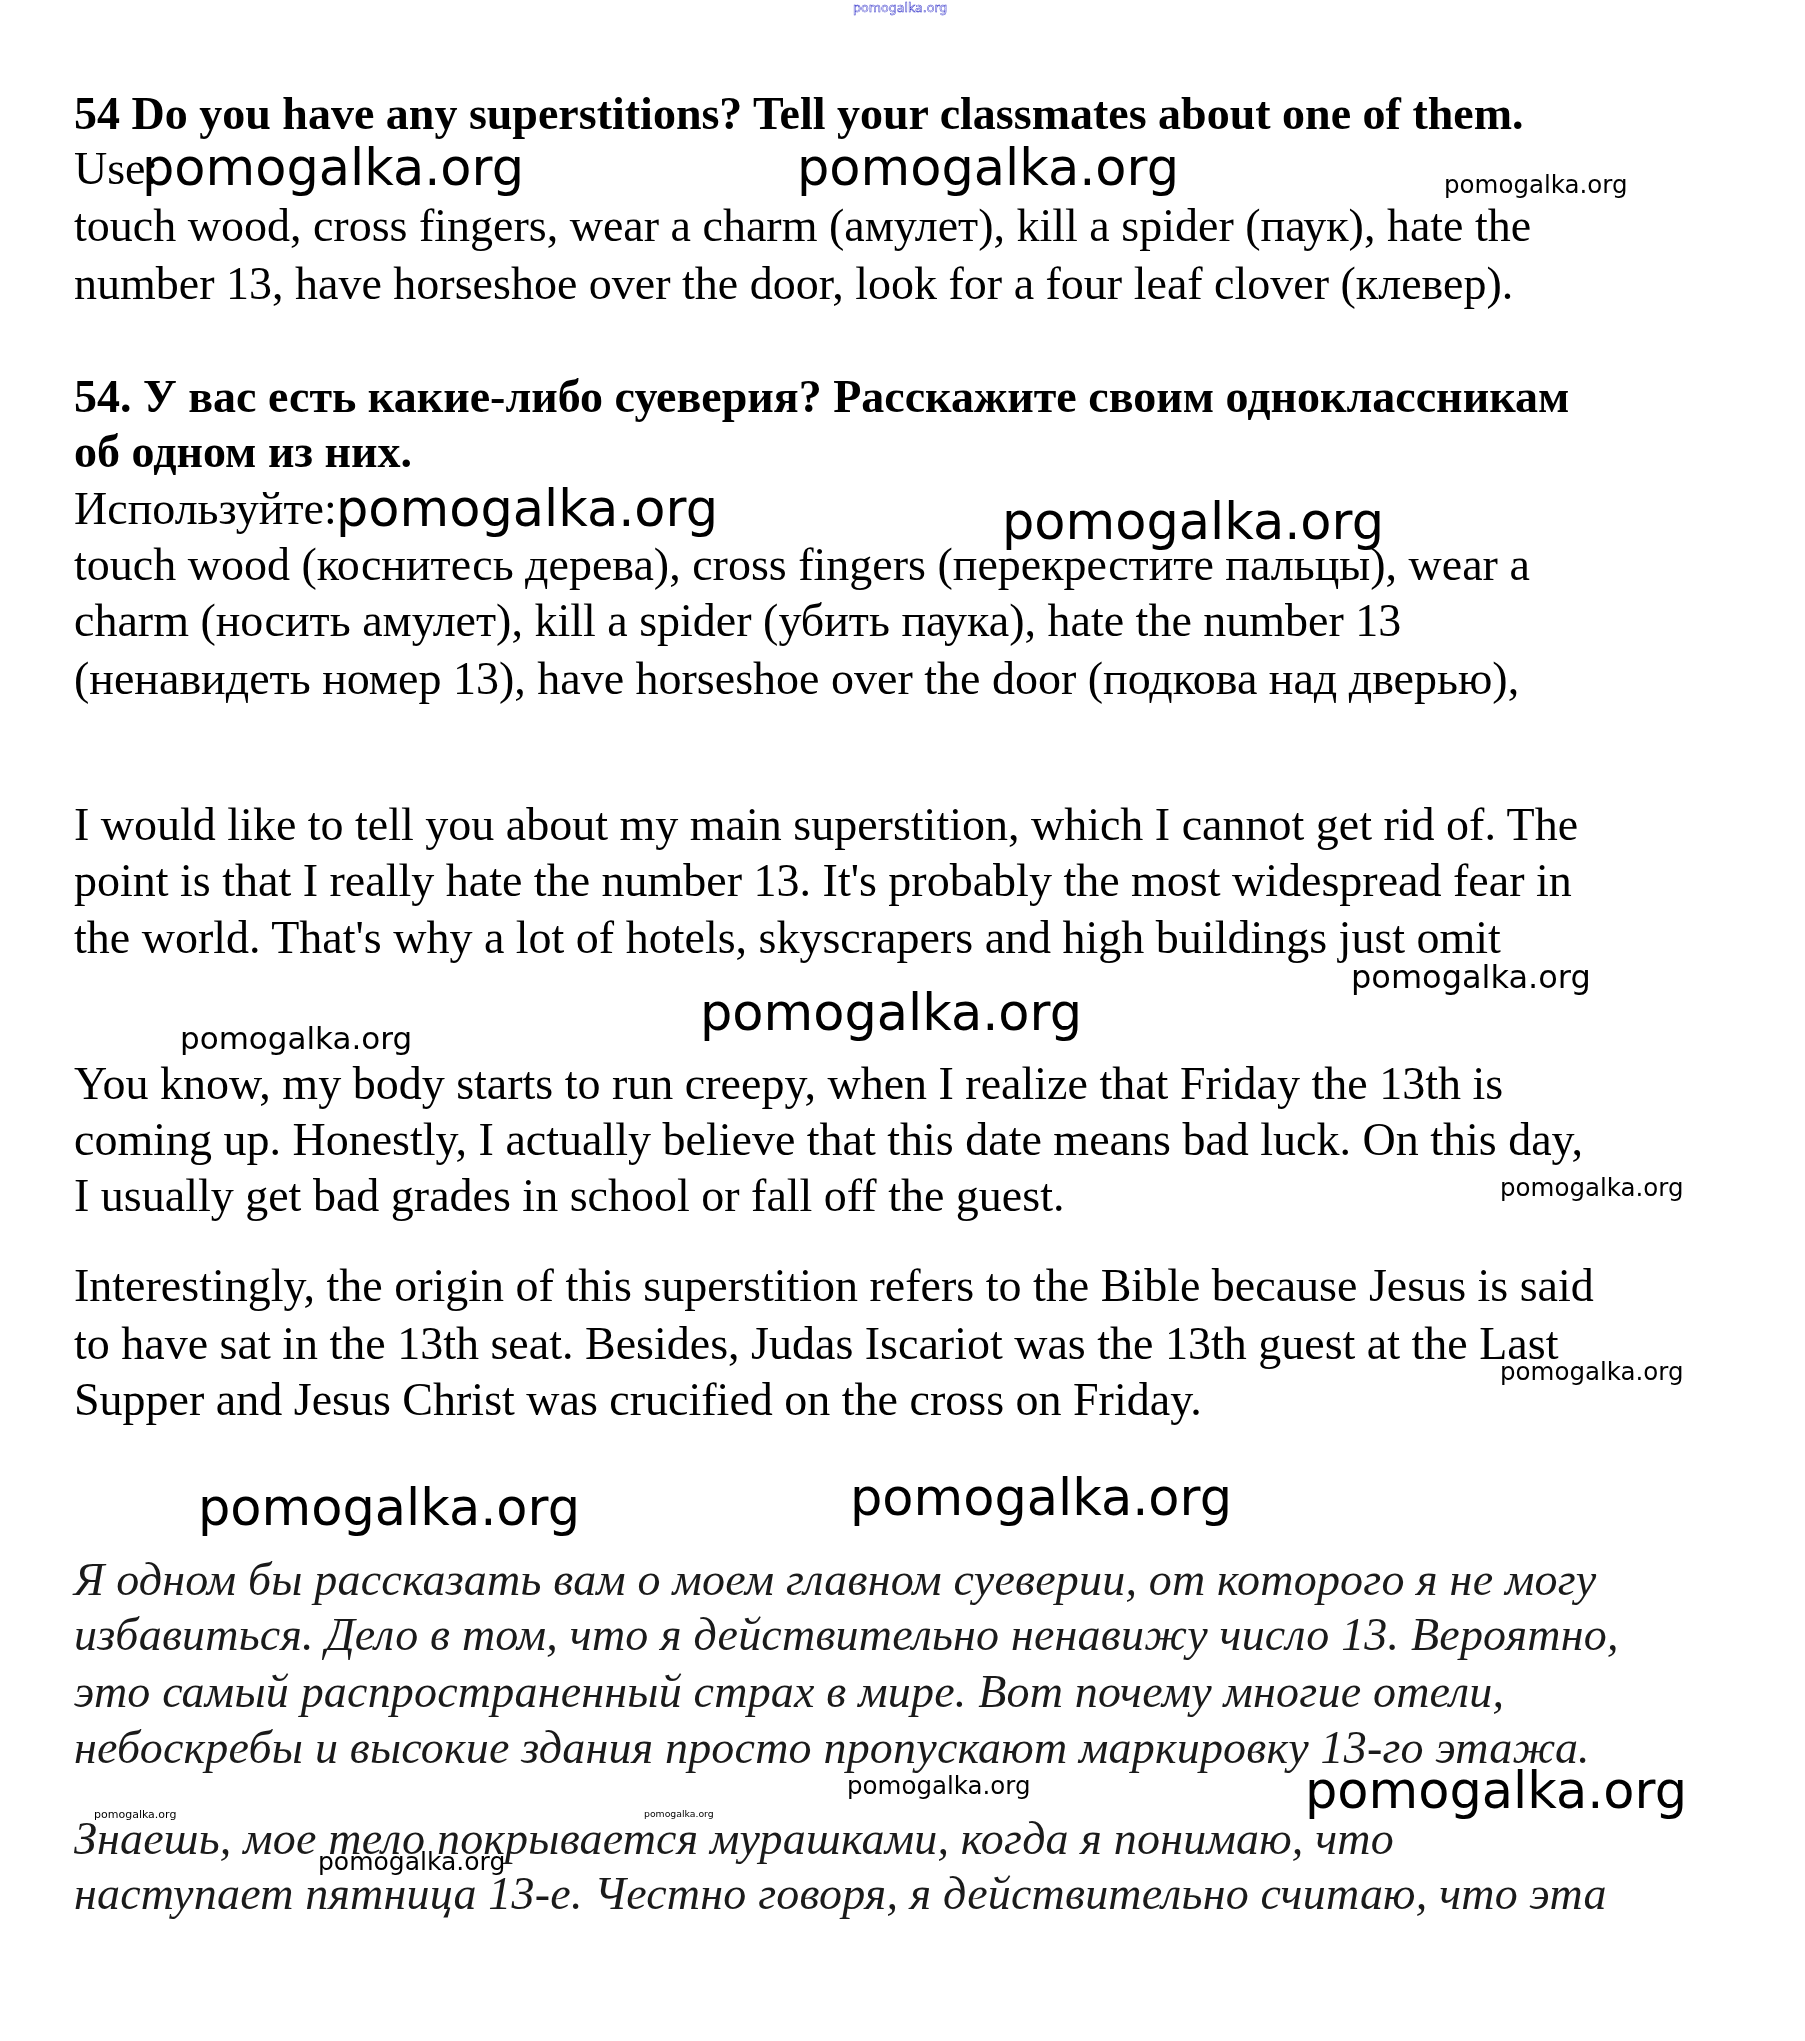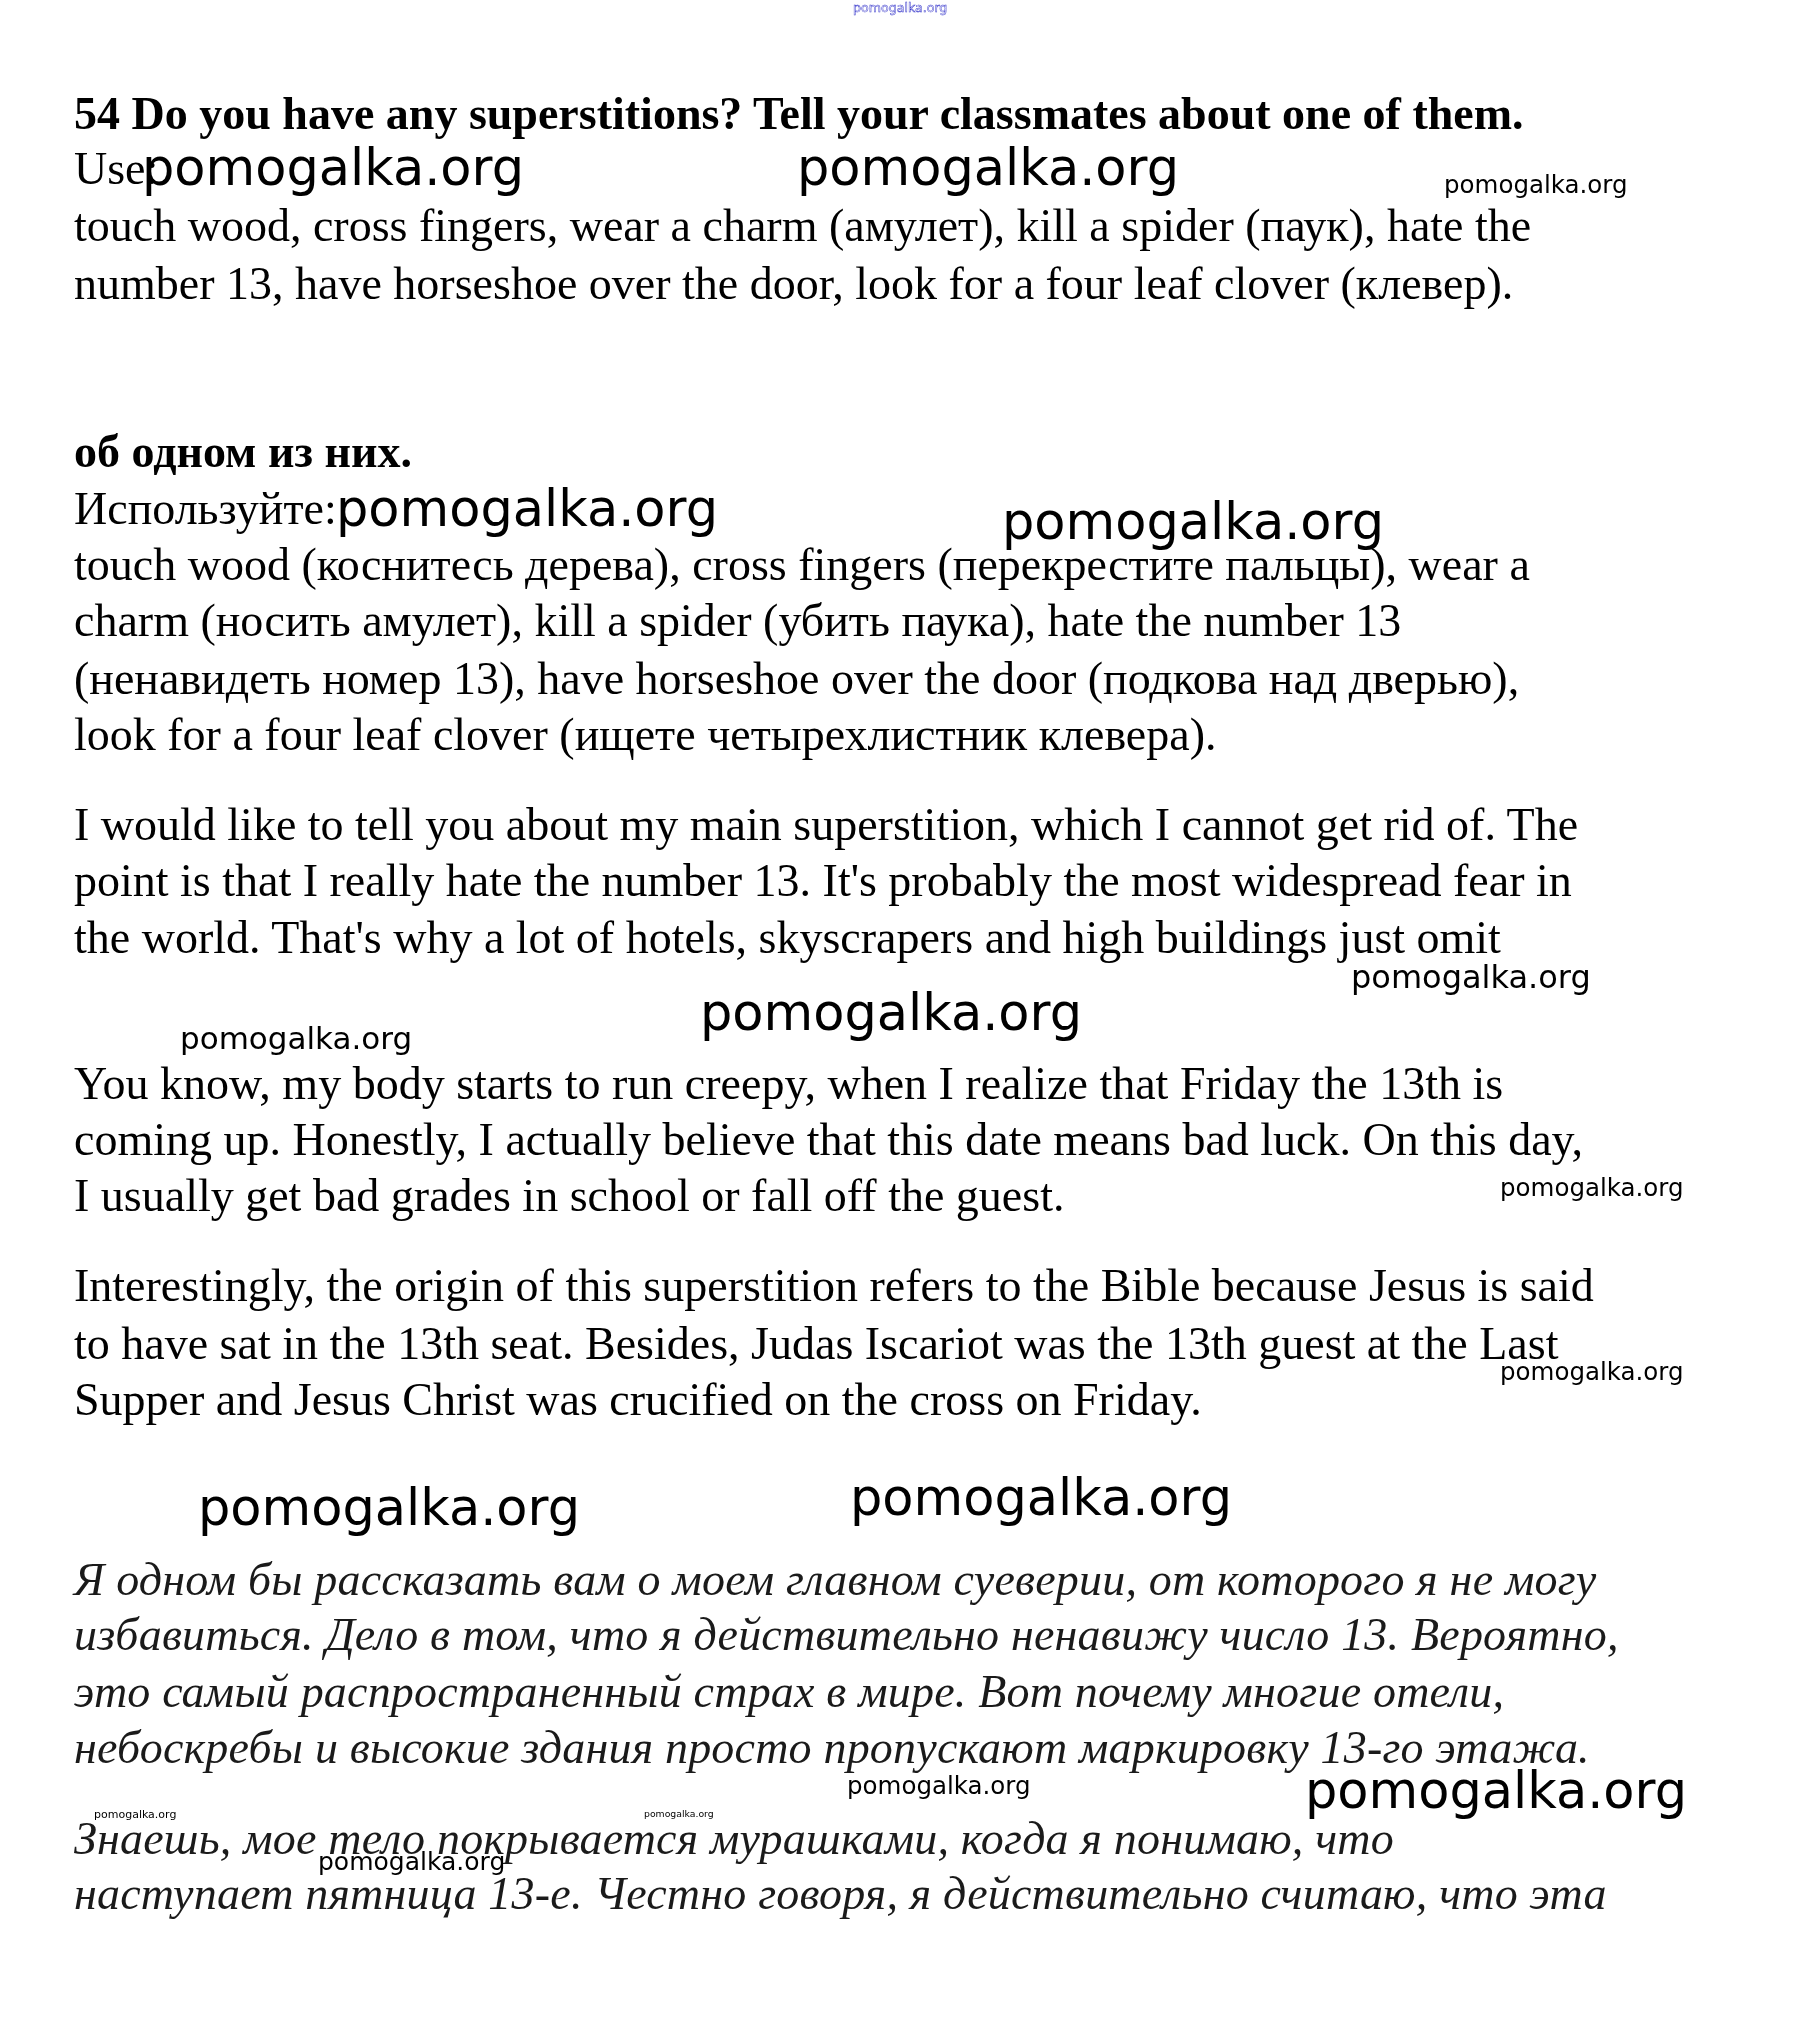--- a/index.html
+++ b/index.html
@@ -31,28 +31,28 @@
   <div class="wm-top">pomogalka.org</div>
 
   <div class="ln bold" style="top:91px;">54 Do you have any superstitions? Tell your classmates about one of them.</div>
   <div class="ln" style="top:146px;">Use:</div>
   <div class="wm" style="left:142px; top:142px; font-size:51px;">pomogalka.org</div>
   <div class="wm" style="left:797px; top:142px; font-size:51px;">pomogalka.org</div>
   <div class="wm" style="left:1444px; top:173px; font-size:24.5px;">pomogalka.org</div>
   <div class="ln" style="top:203px;">touch wood, cross fingers, wear a charm (амулет), kill a spider (паук), hate the</div>
   <div class="ln" style="top:261px;">number 13, have horseshoe over the door, look for a four leaf clover (клевер).</div>
 
+  <div class="ln bold" style="top:374px;">54. У вас есть какие-либо суеверия? Расскажите своим одноклассникам</div>
   <div class="ln bold" style="top:429px;">об одном из них.</div>
   <div class="ln" style="top:486px;">Используйте:</div>
   <div class="wm" style="left:336px; top:483px; font-size:51px;">pomogalka.org</div>
   <div class="wm" style="left:1002px; top:496px; font-size:51px;">pomogalka.org</div>
   <div class="ln" style="top:542px;">touch wood (коснитесь дерева), cross fingers (перекрестите пальцы), wear a</div>
   <div class="ln" style="top:598px;">charm (носить амулет), kill a spider (убить паука), hate the number 13</div>
   <div class="ln" style="top:656px;">(ненавидеть номер 13), have horseshoe over the door (подкова над дверью),</div>
-  <div class="ln" style="top:712px;">look for a four leaf clover (ищете четырехлистник клевера).</div>
 
   <div class="ln" style="top:802px;">I would like to tell you about my main superstition, which I cannot get rid of. The</div>
   <div class="ln" style="top:858px;">point is that I really hate the number 13. It's probably the most widespread fear in</div>
   <div class="ln" style="top:915px;">the world. That's why a lot of hotels, skyscrapers and high buildings just omit</div>
   <div class="wm" style="left:1351px; top:961px; font-size:32px;">pomogalka.org</div>
   <div class="wm" style="left:700px; top:987px; font-size:51px;">pomogalka.org</div>
   <div class="wm" style="left:180px; top:1023px; font-size:31px;">pomogalka.org</div>
 
   <div class="ln" style="top:1061px;">You know, my body starts to run creepy, when I realize that Friday the 13th is</div>
   <div class="ln" style="top:1117px;">coming up. Honestly, I actually believe that this date means bad luck. On this day,</div>

